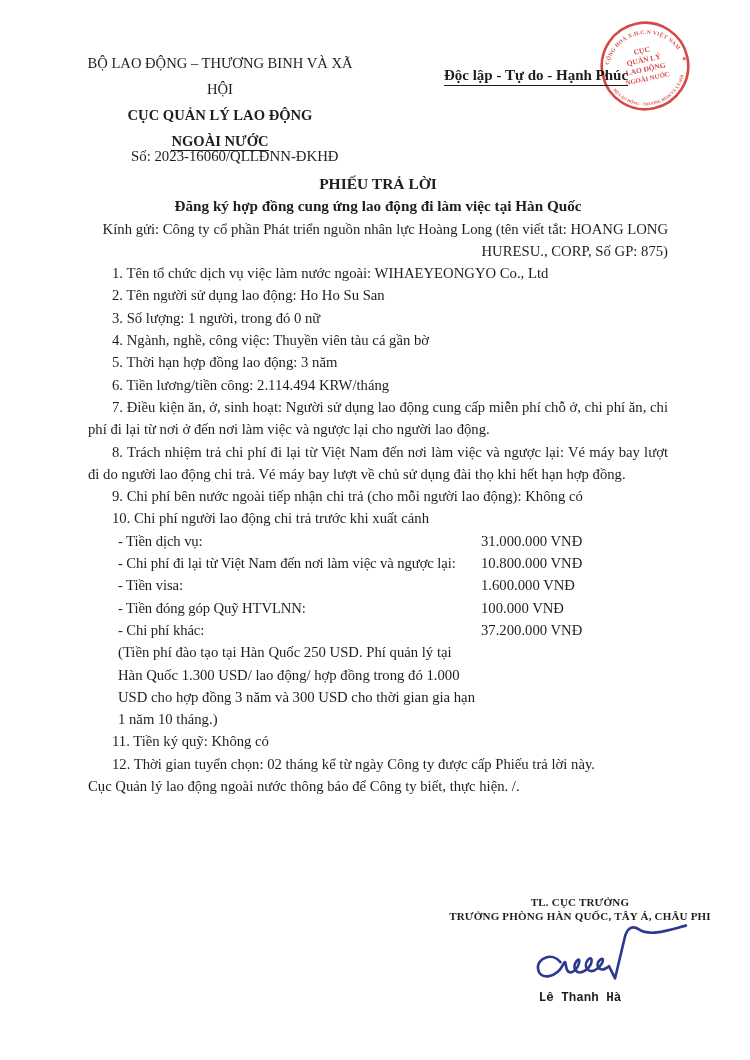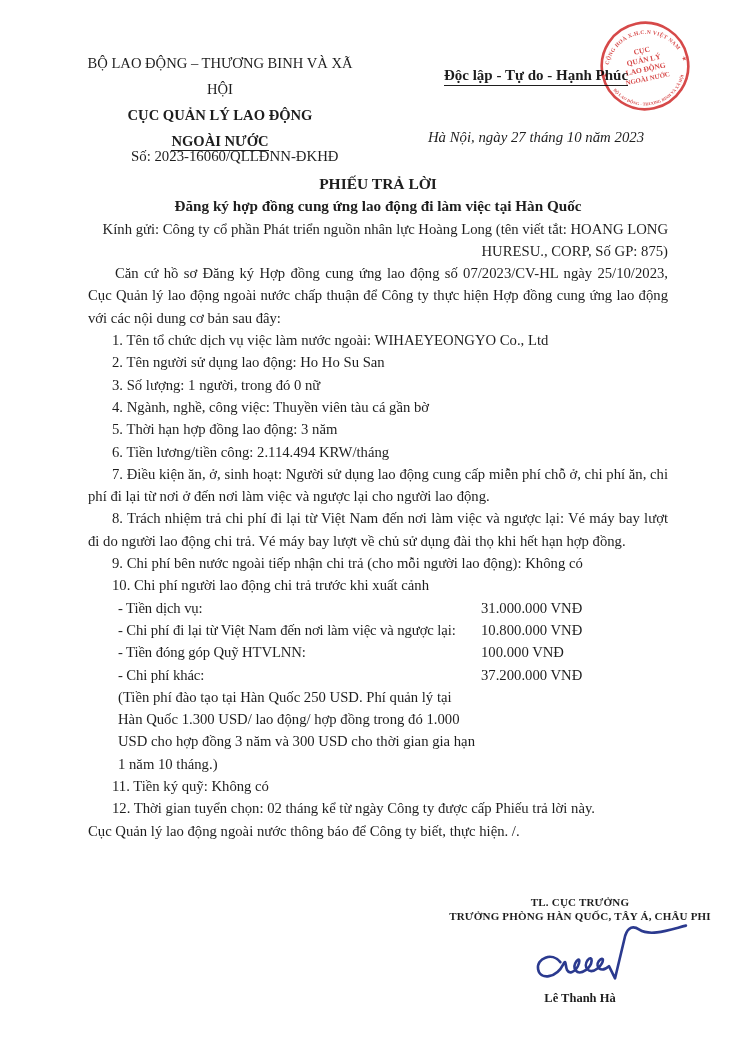--- a/index.html
+++ b/index.html
@@ -37,21 +37,21 @@
   .fee-value{position:absolute;left:393px;top:0;letter-spacing:0;}
   .note{margin-left:30px;width:358px;text-align:left;}
   .closing{text-align:justify;}
   
   .sig-block{position:absolute;left:420px;top:895px;width:320px;text-align:center;
     font-family:"Liberation Serif","DejaVu Serif",serif;}
   .sig-t1{font-weight:bold;font-size:11px;letter-spacing:.2px;line-height:14px;}
   .sig-t2{font-weight:bold;font-size:11px;letter-spacing:.2px;line-height:14px;}
   .sig-svg{position:absolute;left:110px;top:26px;width:162px;height:66px;}
   .sig-name{position:absolute;left:0;top:96px;width:320px;text-align:center;
-    font-weight:bold;font-size:12.5px;}
+    font-weight:bold;font-size:12.5px;font-family:Liberation Mono, monospace;}
 </style>
 </head>
 <body>
 
 <div class="page">
 
   <div class="header-left">
     <div class="org">BỘ LAO ĐỘNG – THƯƠNG BINH VÀ XÃ HỘI</div>
     <div class="dept">CỤC QUẢN LÝ LAO ĐỘNG</div>
     <div class="dept-u"><span>NGOÀI NƯỚC</span></div>
@@ -77,47 +77,49 @@
       <text x="4" y="53" font-size="6.5">★</text>
       <text x="89.5" y="53" font-size="6.5">★</text>
       <text x="50" y="36" font-size="8" font-weight="bold" text-anchor="middle">CỤC</text>
       <text x="50" y="46" font-size="8" font-weight="bold" text-anchor="middle">QUẢN LÝ</text>
       <text x="50" y="56" font-size="8" font-weight="bold" text-anchor="middle">LAO ĐỘNG</text>
       <text x="50" y="66" font-size="7.2" font-weight="bold" text-anchor="middle">NGOÀI NƯỚC</text>
     </g>
   </svg>
 
   <div class="doc-number">Số: 2023-16060/QLLĐNN-ĐKHĐ</div>
-  <div class="date-line">Hà Nội, ngày 27 tháng 10 năm 2023</div>
 
   <div class="body">
     <div class="t1">PHIẾU TRẢ LỜI</div>
     <div class="t2">Đăng ký hợp đồng cung ứng lao động đi làm việc tại Hàn Quốc</div>
     <div class="recipient">Kính gửi: Công ty cổ phần Phát triển nguồn nhân lực Hoàng Long (tên viết tắt: HOANG LONG HURESU., CORP, Số GP: 875)</div>
-    <div class="intro">Căn cứ hồ sơ Đăng ký Hợp đồng cung ứng lao động số 07/2023/CV-HL ngày 25/10/2023, Cục Quản lý lao động ngoài nước chấp thuận để Công ty thực hiện Hợp đồng cung ứng lao động với các nội dung cơ bản sau đây:</div>
 
     <div class="item">1. Tên tổ chức dịch vụ việc làm nước ngoài: WIHAEYEONGYO Co., Ltd</div>
     <div class="item">2. Tên người sử dụng lao động: Ho Ho Su San</div>
     <div class="item">3. Số lượng: 1 người, trong đó 0 nữ</div>
     <div class="item">4. Ngành, nghề, công việc: Thuyền viên tàu cá gần bờ</div>
     <div class="item">5. Thời hạn hợp đồng lao động: 3 năm</div>
     <div class="item">6. Tiền lương/tiền công: 2.114.494 KRW/tháng</div>
     <div class="item">7. Điều kiện ăn, ở, sinh hoạt: Người sử dụng lao động cung cấp miễn phí chỗ ở, chi phí ăn, chi phí đi lại từ nơi ở đến nơi làm việc và ngược lại cho người lao động.</div>
     <div class="item">8. Trách nhiệm trả chi phí đi lại từ Việt Nam đến nơi làm việc và ngược lại: Vé máy bay lượt đi do người lao động chi trả. Vé máy bay lượt về chủ sử dụng đài thọ khi hết hạn hợp đồng.</div>
     <div class="item">9. Chi phí bên nước ngoài tiếp nhận chi trả (cho mỗi người lao động): Không có</div>
     <div class="item">10. Chi phí người lao động chi trả trước khi xuất cảnh</div>
 
     <div class="fee-table">
       <div class="fee-row">
         <span class="fee-label">- Tiền dịch vụ:</span>
         <span class="fee-value">31.000.000 VNĐ</span>
       </div>
       <div class="fee-row">
         <span class="fee-label">- Chi phí đi lại từ Việt Nam đến nơi làm việc và ngược lại:</span>
         <span class="fee-value">10.800.000 VNĐ</span>
+      </div>
+      <div class="fee-row">
+        <span class="fee-label">- Tiền visa:</span>
+        <span class="fee-value">1.600.000 VNĐ</span>
       </div>
       <div class="fee-row">
         <span class="fee-label">- Tiền đóng góp Quỹ HTVLNN:</span>
         <span class="fee-value">100.000 VNĐ</span>
       </div>
       <div class="fee-row">
         <span class="fee-label">- Chi phí khác:</span>
         <span class="fee-value">37.200.000 VNĐ</span>
       </div>
     </div>

